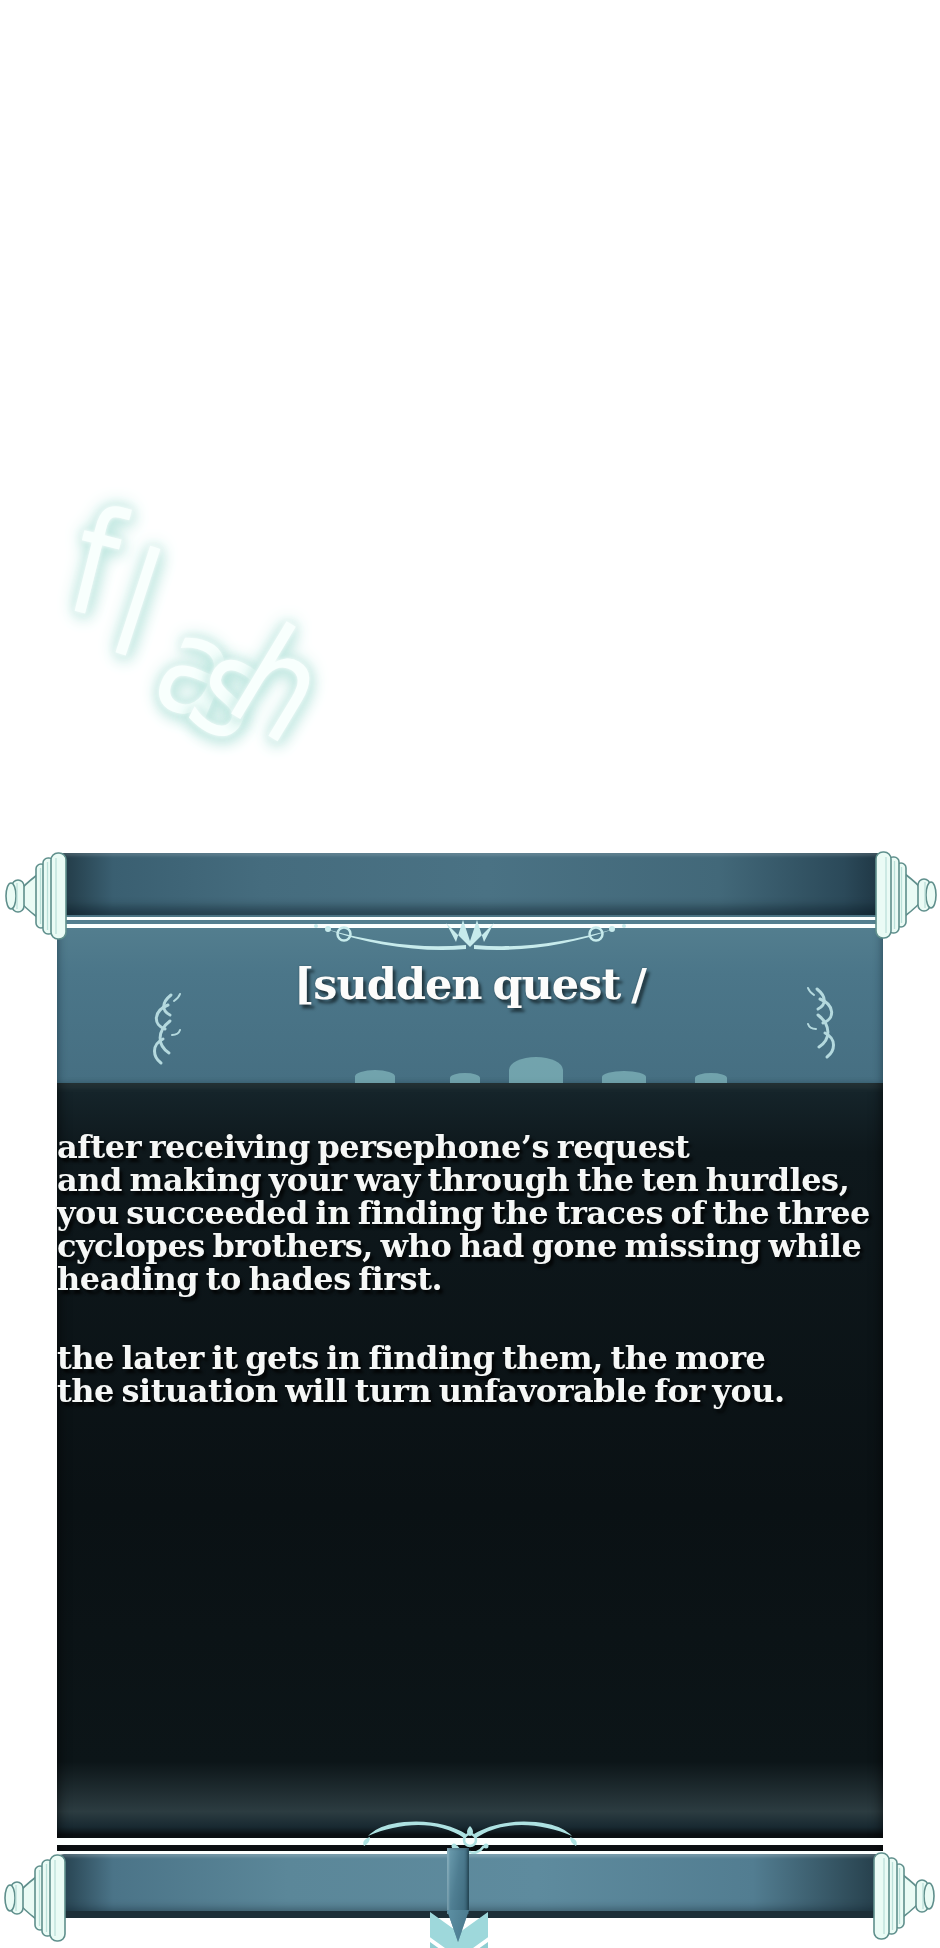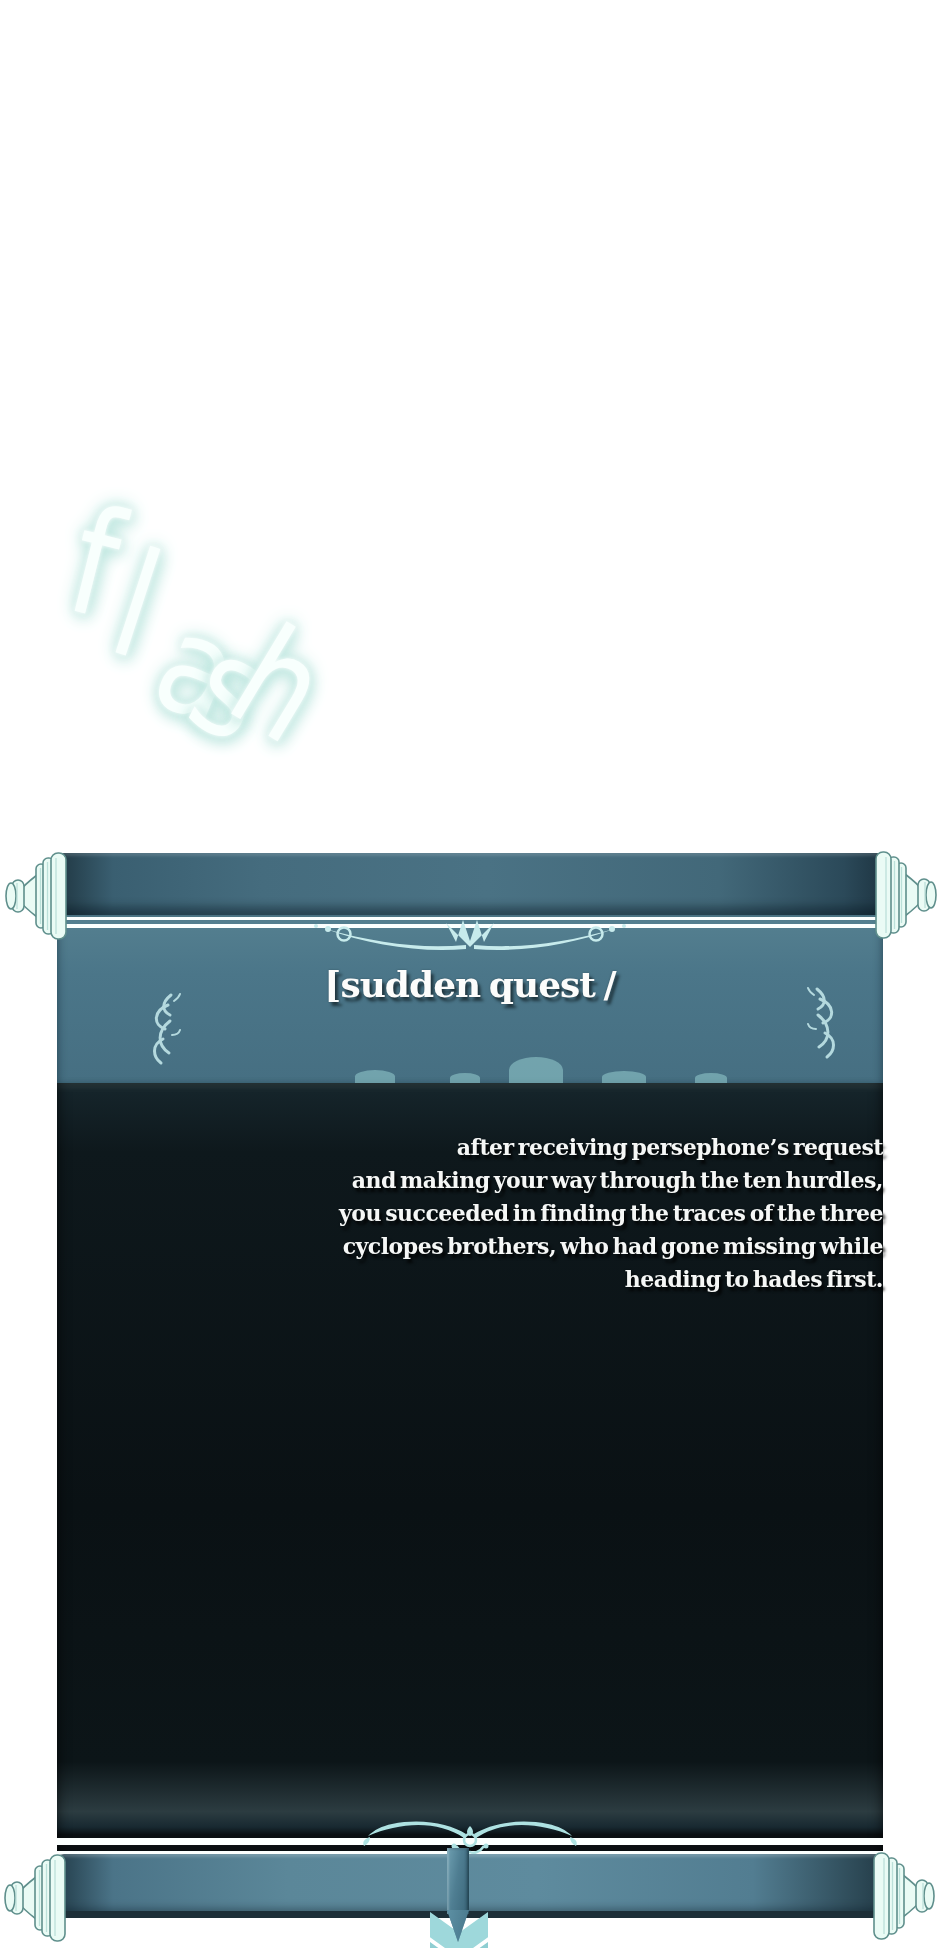--- a/index.html
+++ b/index.html
@@ -45,21 +45,21 @@
   }
   .hdr-line{position:absolute; left:0; width:100%; background:#fbfffe;}
   #hdr-line-a{top:2px; height:3px;}
   #hdr-line-b{top:9px; height:4px;}
   #garland{position:absolute; left:50%; top:0; transform:translateX(-50%); z-index:2;}
   .side-flourish{position:absolute; z-index:2; opacity:.95;}
   #flourish-left{left:84px; top:76px;}
   #flourish-right{right:36px; top:70px; transform:scaleX(-1);}
   #quest-title{
     position:absolute; left:0; top:48px; width:100%; text-align:center;
-    color:#fcfcfb; font-weight:bold; font-size:36px; line-height:42px;
+    color:#fcfcfb; font-weight:bold; font-size:43px; line-height:42px;
     letter-spacing:-1px; word-spacing:-3px;
     text-shadow:3px 4px 3px rgba(8,18,22,.6), 0 0 2px rgba(8,18,22,.35);
     z-index:3;
   }
   .emblem-peek{position:absolute; bottom:0; background:rgba(150,206,208,.55); border-radius:50% 50% 0 0;}
   .ep1{left:298px; width:40px; height:13px;}
   .ep2{left:393px; width:30px; height:10px;}
   .ep3{left:452px; width:54px; height:26px;}
   .ep4{left:545px; width:44px; height:12px;}
   .ep5{left:638px; width:32px; height:10px;}
@@ -67,22 +67,22 @@
   
   #scroll-body{
     position:absolute; left:57px; top:1083px; width:826px; height:771px; z-index:1;
     background:linear-gradient(180deg,
       #2a393d 0%, #15242a 1.2%, #0e181c 9%, #0a1114 55%, #0c1518 88%,
       #2c3c41 94.5%, #182931 96.5%, #0a0f12 97.5%, #0a0f12 100%);
     box-shadow:inset 8px 0 14px -8px rgba(0,0,0,.7), inset -8px 0 14px -8px rgba(0,0,0,.7);
   }
   #quest-text{
     position:absolute; left:0; top:48px; width:100%;
-    text-align:right; color:#f5f7f6; font-weight:bold;
-    font-size:22px; line-height:33px; letter-spacing:-0.5px; word-spacing:-3px;
+    text-align:left; color:#f5f7f6; font-weight:bold;
+    font-size:32px; line-height:33px; letter-spacing:-0.5px; word-spacing:-3px;
     text-shadow:3px 4px 3px rgba(0,0,0,.75), 0 0 2px rgba(0,0,0,.4);
   }
   .para{white-space:pre-line; margin:0 0 46px 0;}
   .bottom-line{position:absolute; left:0; width:100%; background:#fbfffe; z-index:2;}
   #btm-line-thick{bottom:9px; height:7px;}
   #btm-line-thin{bottom:0; height:3px;}
   #bottom-flourish{position:absolute; left:50%; bottom:-4px; transform:translateX(-50%); z-index:3;}
 
   
   #ribbon{
@@ -210,20 +210,22 @@
     <div class="emblem-peek ep5"></div>
   </div>
 
   <div id="scroll-body">
     <div id="quest-text">
       <p class="para">after receiving persephone’s request
 and making your way through the ten hurdles,
 you succeeded in finding the traces of the three
 cyclopes brothers, who had gone missing while
 heading to hades first.</p>
+      <p class="para">the later it gets in finding them, the more
+the situation will turn unfavorable for you.</p>
     </div>
 
     <svg id="bottom-flourish" width="220" height="42" viewBox="0 0 220 42">
       <g fill="#aee2e2">
         <path d="M104 22 C78 4 40 6 8 20 C14 14 22 10 32 8 C62 2 90 8 106 18 Z"></path>
         <path d="M10 21 C4 23 2 26 4 30 C8 28 10 25 10 21 Z"></path>
         <path d="M116 22 C142 4 180 6 212 20 C206 14 198 10 188 8 C158 2 130 8 114 18 Z"></path>
         <path d="M210 21 C216 23 218 26 216 30 C212 28 210 25 210 21 Z"></path>
         <path d="M110 10 C106 14 106 18 110 20 C114 18 114 14 110 10 Z"></path>
         <circle cx="94" cy="30" r="2.5"></circle>

